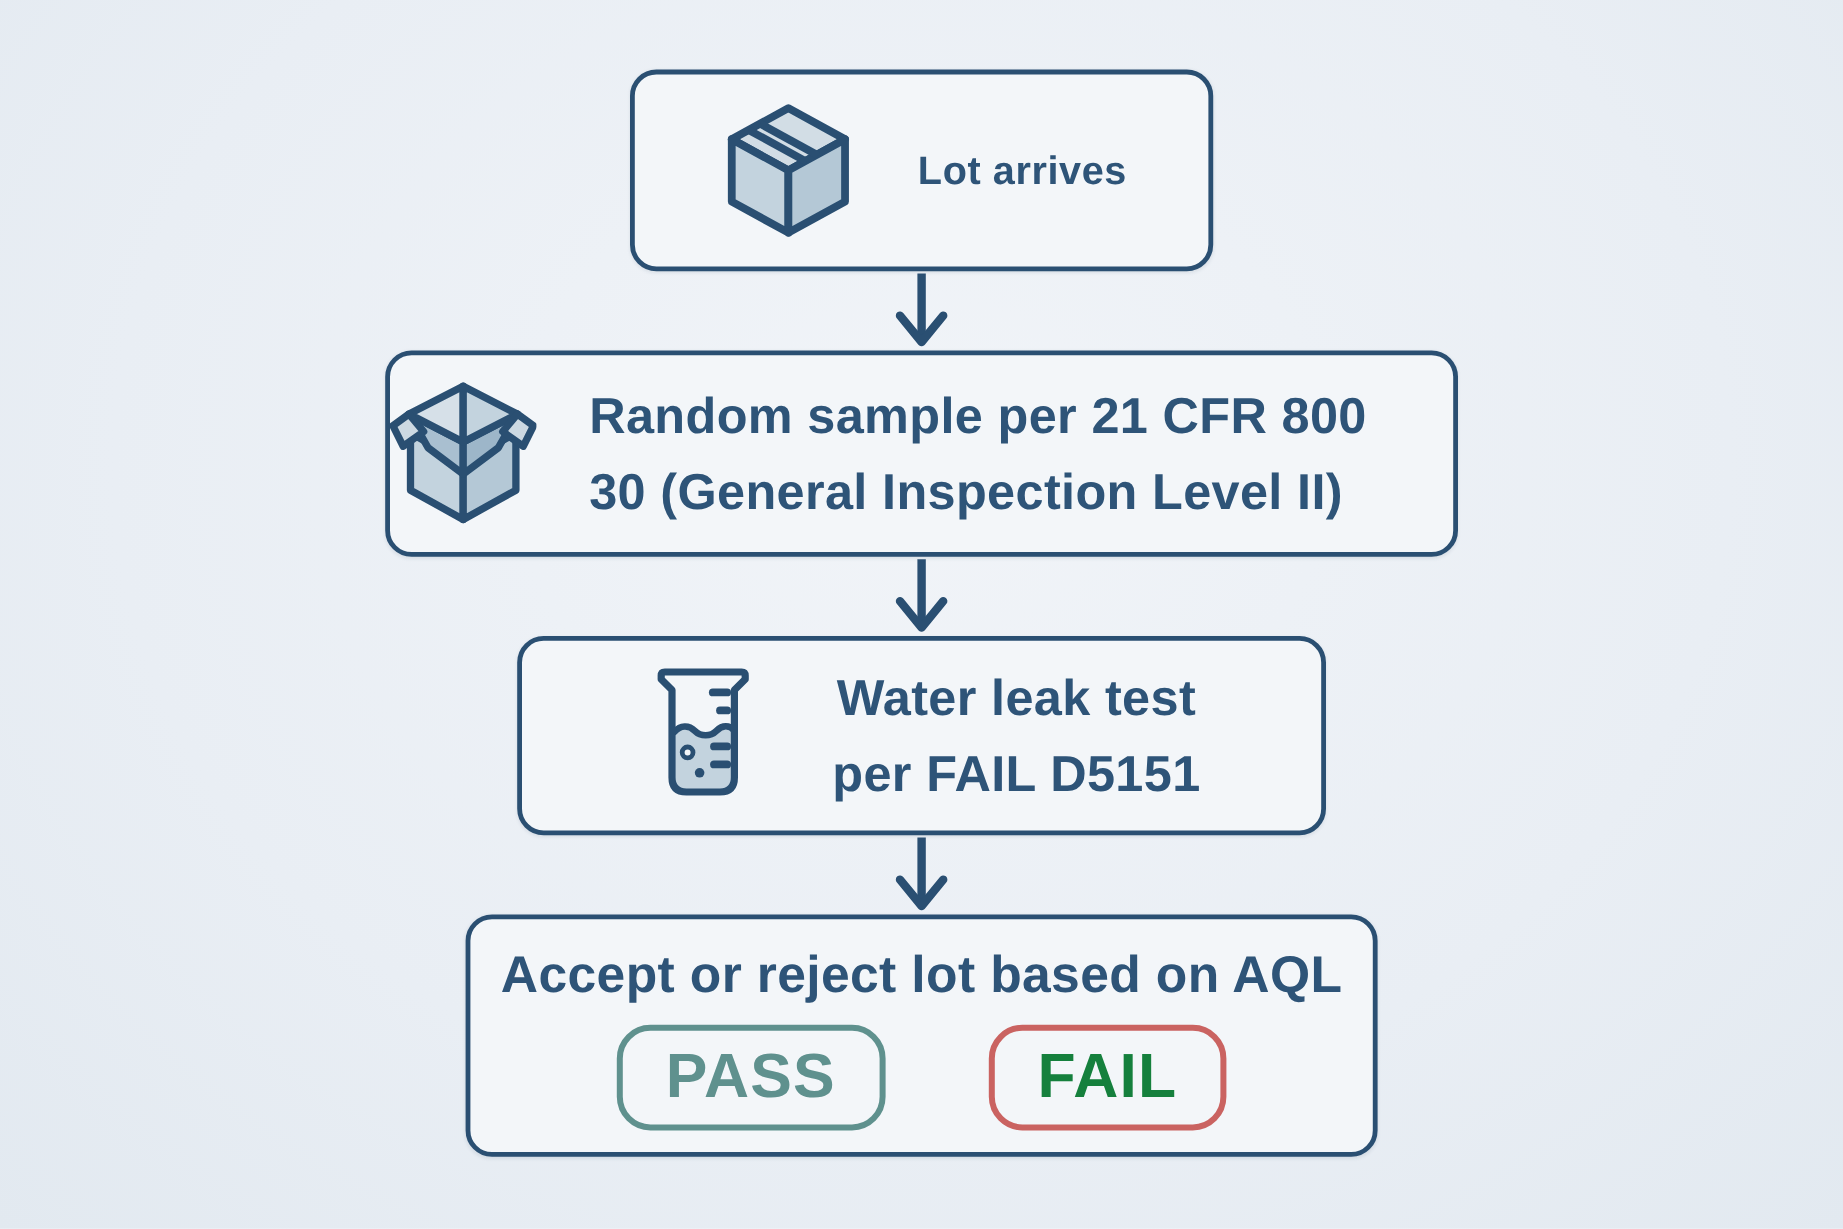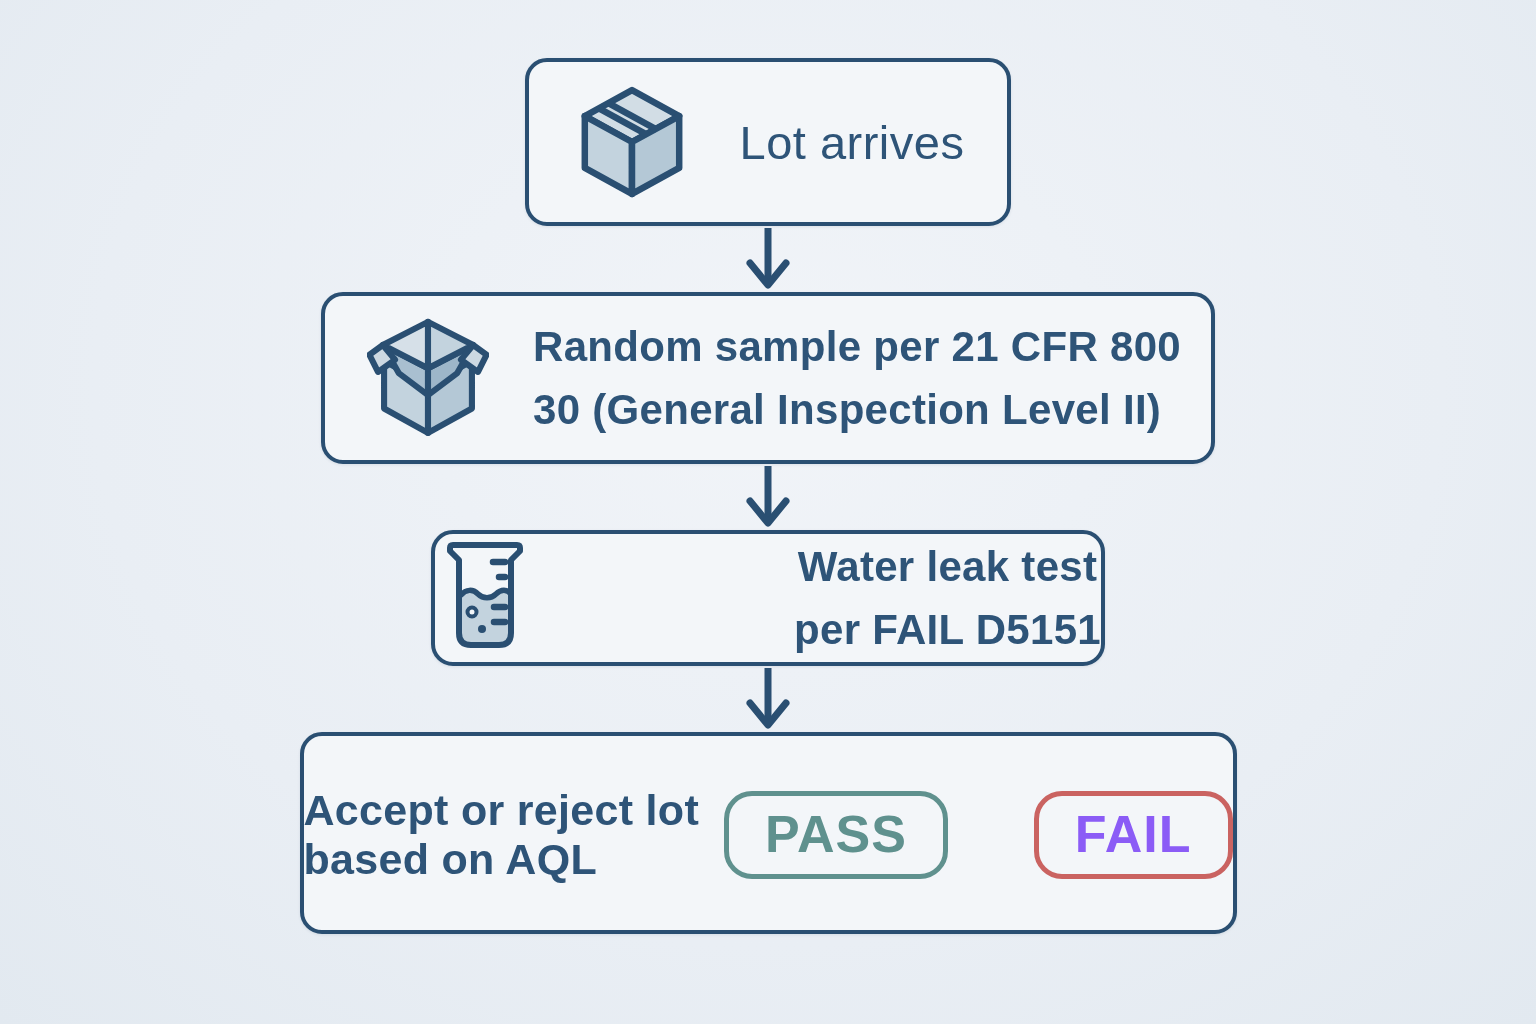--- a/index.html
+++ b/index.html
@@ -17,38 +17,38 @@
   .node {
     background:#f3f6f9;
     border:4px solid #2a4f72;
     border-radius:22px;
     display:flex; align-items:center; justify-content:center;
     color:#2e5478;
     box-shadow:0 1px 3px rgba(40,70,100,.10);
     flex-shrink:0;
   }
   .node-lot      { width:486px; height:168px; gap:48px; }
-  .node-sample   { width:894px; height:172px; justify-content:flex-start; padding-left:42px; gap:44px; }
-  .node-test     { width:674px; height:136px; gap:58px;justify-content:space-between; }
-  .node-decision { width:937px; height:202px; flex-direction:row; gap:16px; padding-top:4px; }
+  .node-sample   { width:894px; height:172px; justify-content:flex-start; gap:44px; }
+  .node-test     { width:674px; height:166px; gap:58px; }
+  .node-decision { width:760px; height:202px; flex-direction:column; gap:16px; padding-top:4px; }
 
-  .label-xl   { font-size:47px; font-weight:400; letter-spacing:.5px; }
+  .label-xl   { font-size:33px; font-weight:700; letter-spacing:.5px; }
   .label-two  { font-size:42px; font-weight:700; line-height:1.5; letter-spacing:.3px; }
   .label-two.centered { text-align:center; }
   .decision-title { font-size:43px; font-weight:700; letter-spacing:.3px; }
 
   .badges { display:flex; gap:86px; }
   .badge {
     border:5px solid; border-radius:28px;
     font-size:52px; font-weight:700; letter-spacing:1px; line-height:1;
     padding:12px 36px 14px;
     background:transparent;
   }
   .badge-pass { color:#5f918e; border-color:#5f918e; }
-  .badge-fail { color:#8b5cf6; border-color:#ca6361; }
+  .badge-fail { color:#15803d; border-color:#ca6361; }
 
   .flow-arrow { height:66px; display:flex; align-items:center; justify-content:center; flex-shrink:0; }
   .icon-wrap { display:flex; align-items:center; justify-content:center; flex-shrink:0; }
 </style>
 </head>
 <body>
 
 <div class="canvas">
 
   <div class="node node-lot">

